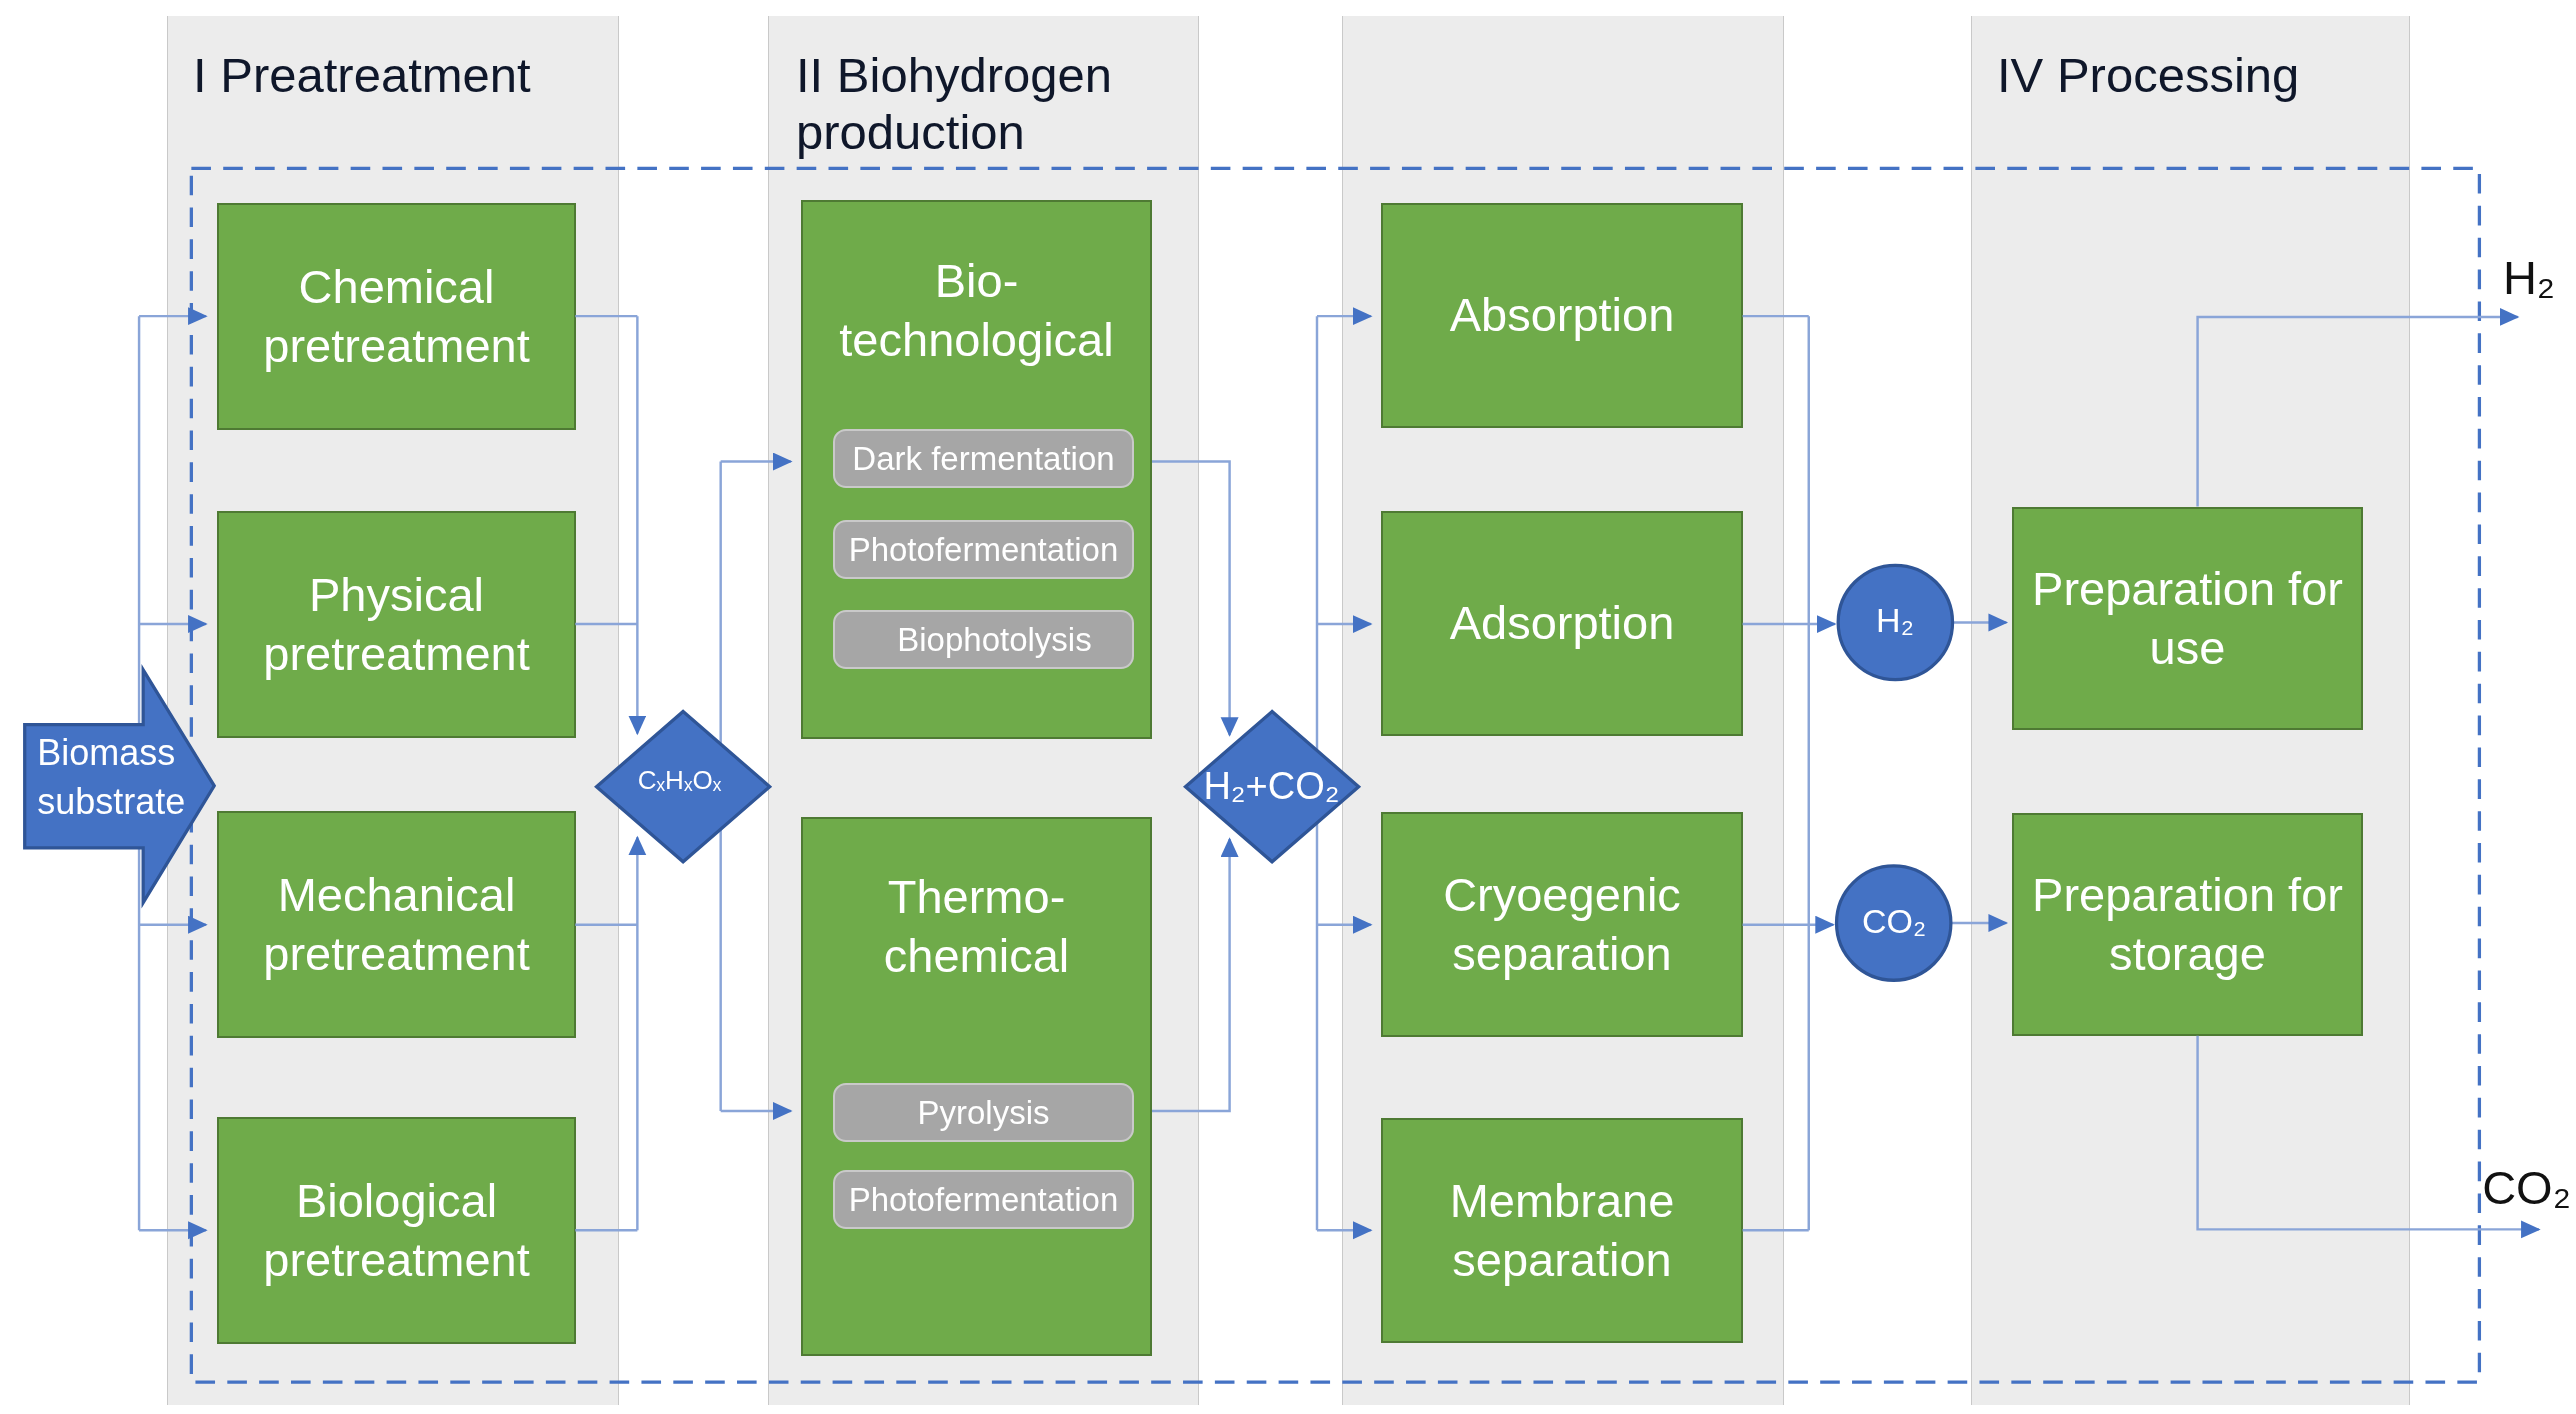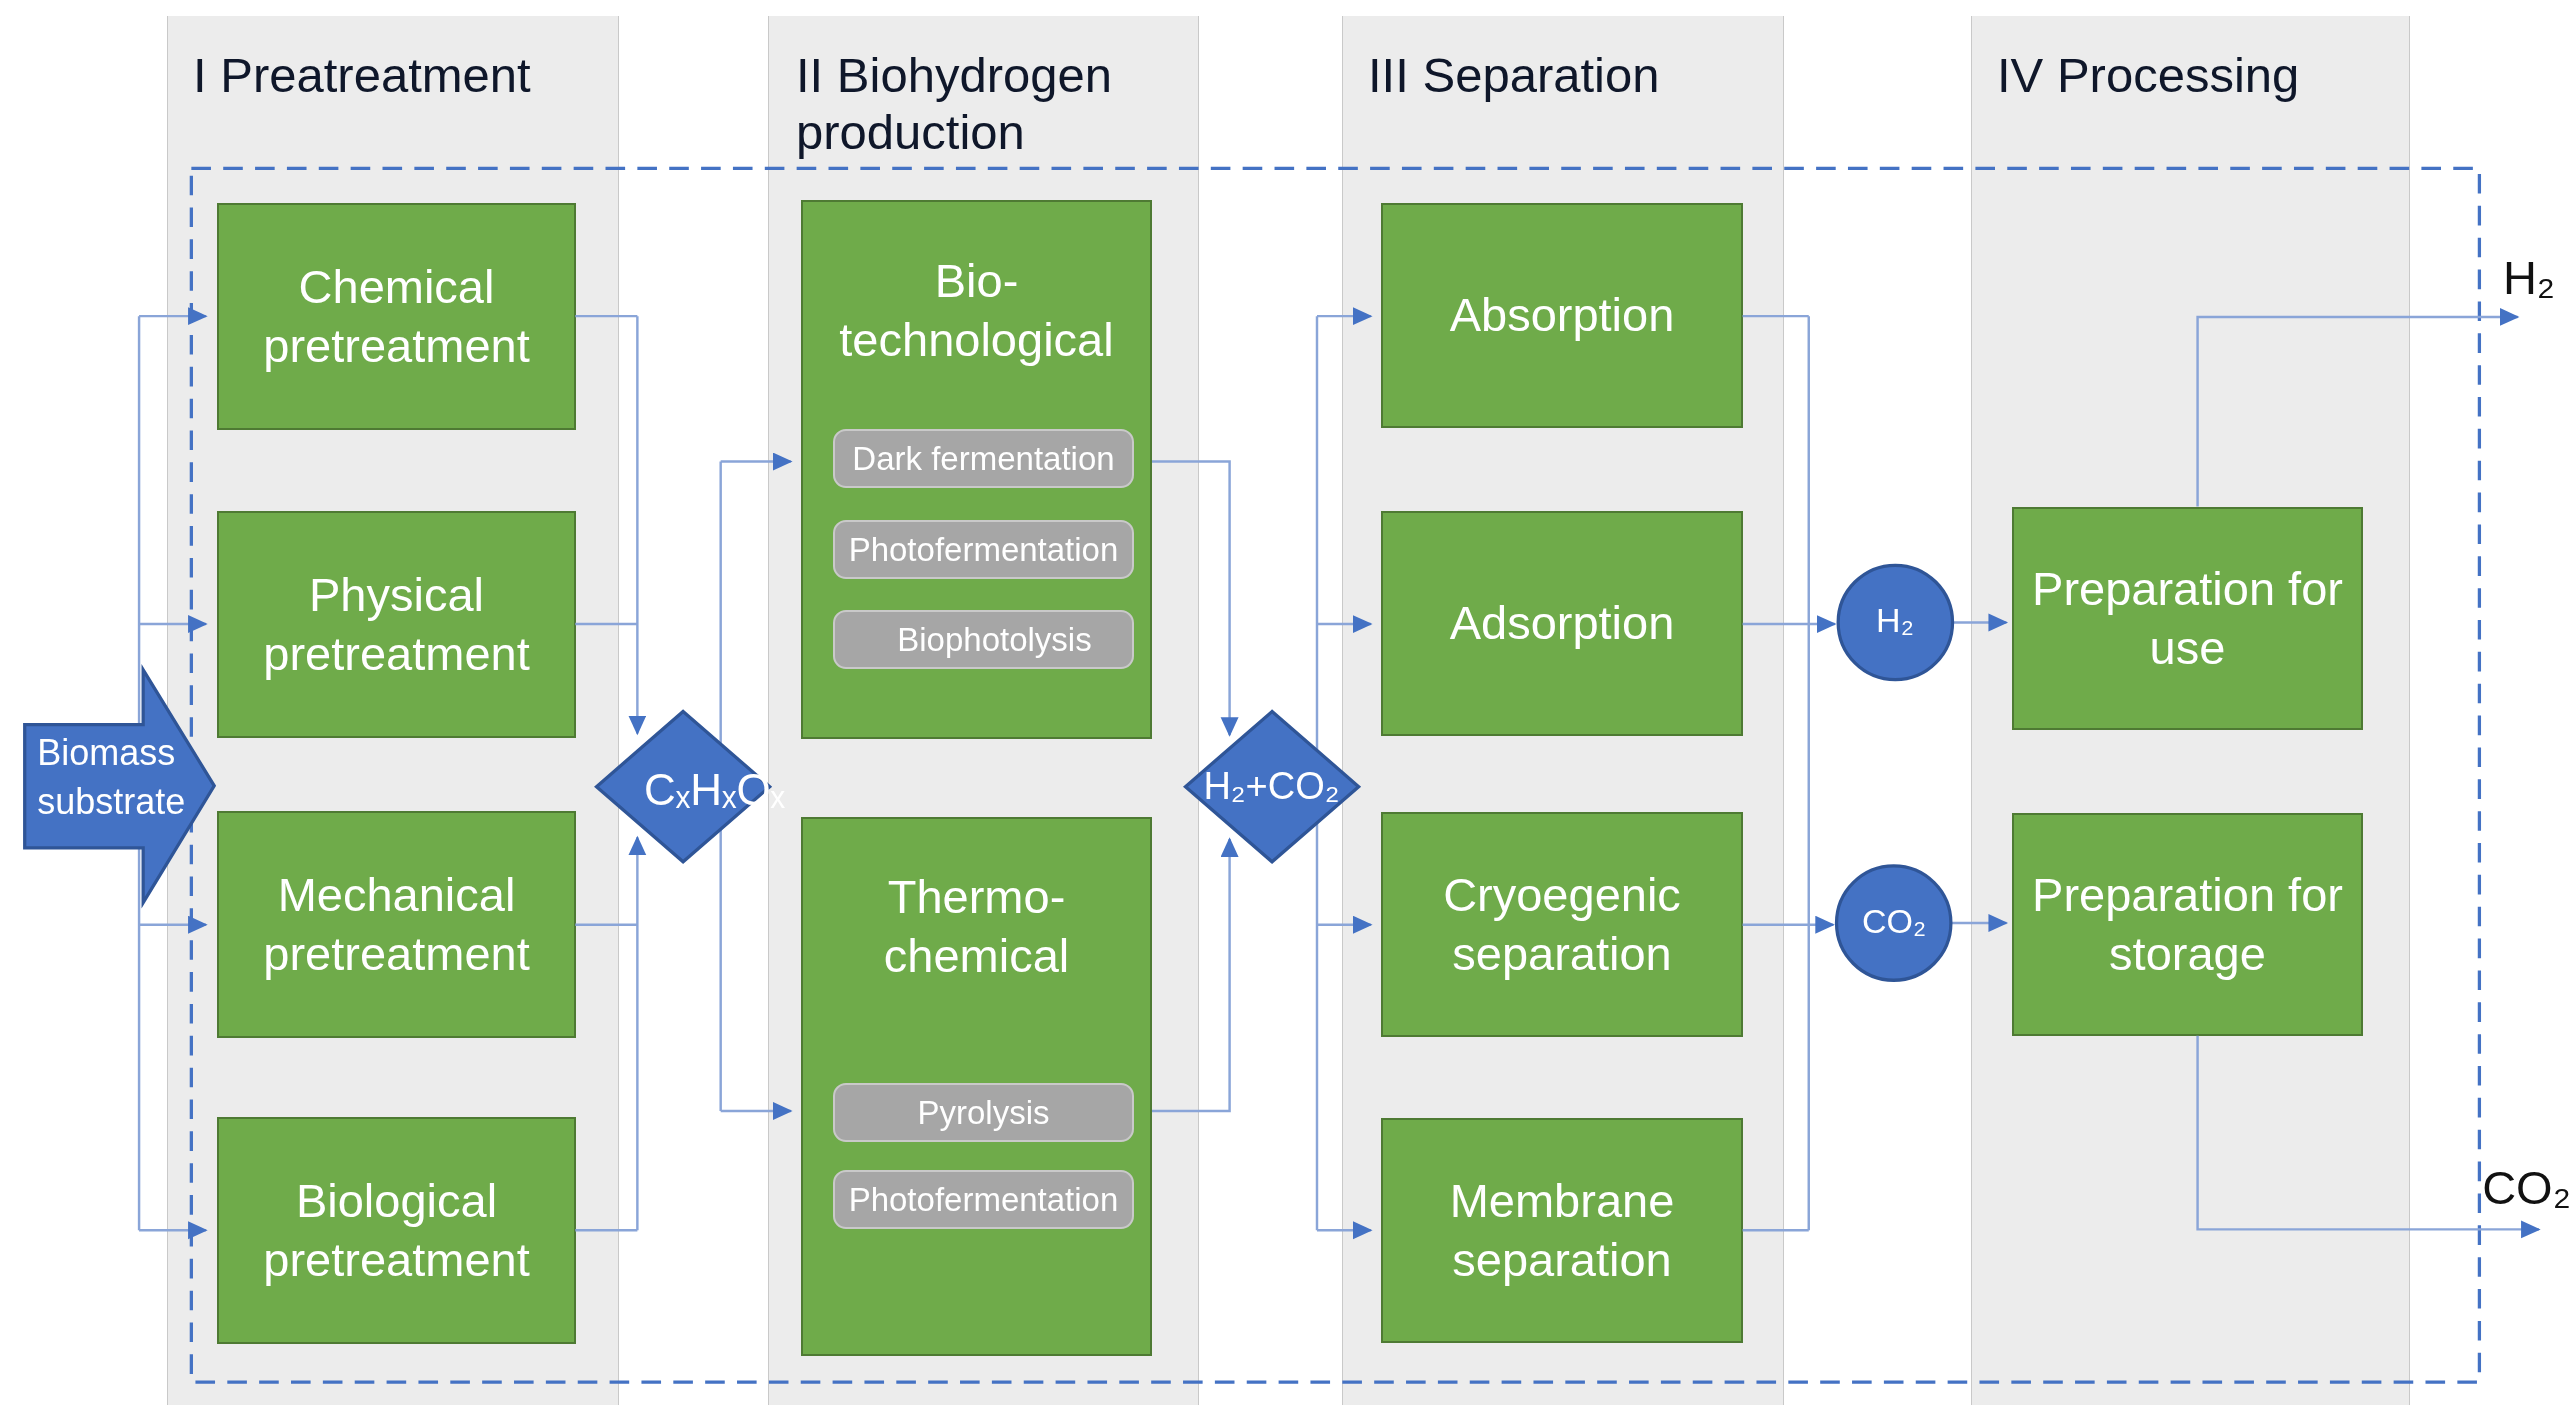--- a/index.html
+++ b/index.html
@@ -30,21 +30,20 @@
 
 <div class="page">
 
   <div class="col" style="left:167px;width:450px;"></div>
   <div class="col" style="left:768px;width:429px;"></div>
   <div class="col" style="left:1342px;width:440px;"></div>
   <div class="col" style="left:1971px;width:437px;"></div>
 
   <div class="stage-header" style="left:193px;top:47px;width:408px;">I Preatreatment</div>
   <div class="stage-header" style="left:796px;top:47px;width:376px;">II Biohydrogen production</div>
-  <div class="stage-header" style="left:1368px;top:47px;width:392px;">III Separation</div>
   <div class="stage-header" style="left:1997px;top:47px;width:392px;">IV Processing</div>
 
   <div class="gbox" style="left:217px;top:203px;width:359px;height:227px;">Chemical pretreatment</div>
   <div class="gbox" style="left:217px;top:511px;width:359px;height:227px;">Physical pretreatment</div>
   <div class="gbox" style="left:217px;top:811px;width:359px;height:227px;">Mechanical pretreatment</div>
   <div class="gbox" style="left:217px;top:1117px;width:359px;height:227px;">Biological pretreatment</div>
 
   <div class="gbox" style="left:801px;top:200px;width:351px;height:539px;align-items:flex-start;"></div>
   <div class="gtitle lbl" style="left:801px;top:252px;width:351px;">Bio-technological</div>
   <div class="gbox" style="left:801px;top:817px;width:351px;height:539px;"></div>
@@ -114,21 +113,21 @@
     <polygon class="shape-blue" points="30,887 175,887 175,820 262,962 175,1105 175,1038 30,1038"></polygon>
 
     <polygon class="shape-blue" points="836,871 942,963 836,1055 730,963"></polygon>
     <polygon class="shape-blue" points="1557,871 1663,963 1557,1055 1451,963"></polygon>
 
     <circle class="shape-blue" cx="2320" cy="762" r="70"></circle>
     <circle class="shape-blue" cx="2318" cy="1130" r="70"></circle>
   </svg>
 
   <div class="blue-label lbl" style="left:29px;top:729px;width:180px;font-size:36px;line-height:1.35;text-align:left;padding-left:8.2px;">Biomass substrate</div>
-  <div class="blue-label lbl" style="left:633px;top:765px;width:163px;font-size:44px;">CₓHₓOₓ</div>
+  <div class="blue-label lbl" style="left:598px;top:765px;width:163px;font-size:26px;">CₓHₓOₓ</div>
   <div class="blue-label lbl" style="left:1190px;top:765px;width:163px;font-size:38px;">H₂+CO₂</div>
   <div class="blue-label lbl" style="left:1838px;top:601px;width:114px;font-size:34px;">H₂</div>
   <div class="blue-label lbl" style="left:1837px;top:902px;width:114px;font-size:34px;">CO₂</div>
   <div class="out-label lbl" style="left:2476px;top:250px;width:106px;">H₂</div>
   <div class="out-label lbl" style="left:2461px;top:1160px;width:131px;">CO₂</div>
 
 </div>
 
 
 </body></html>

